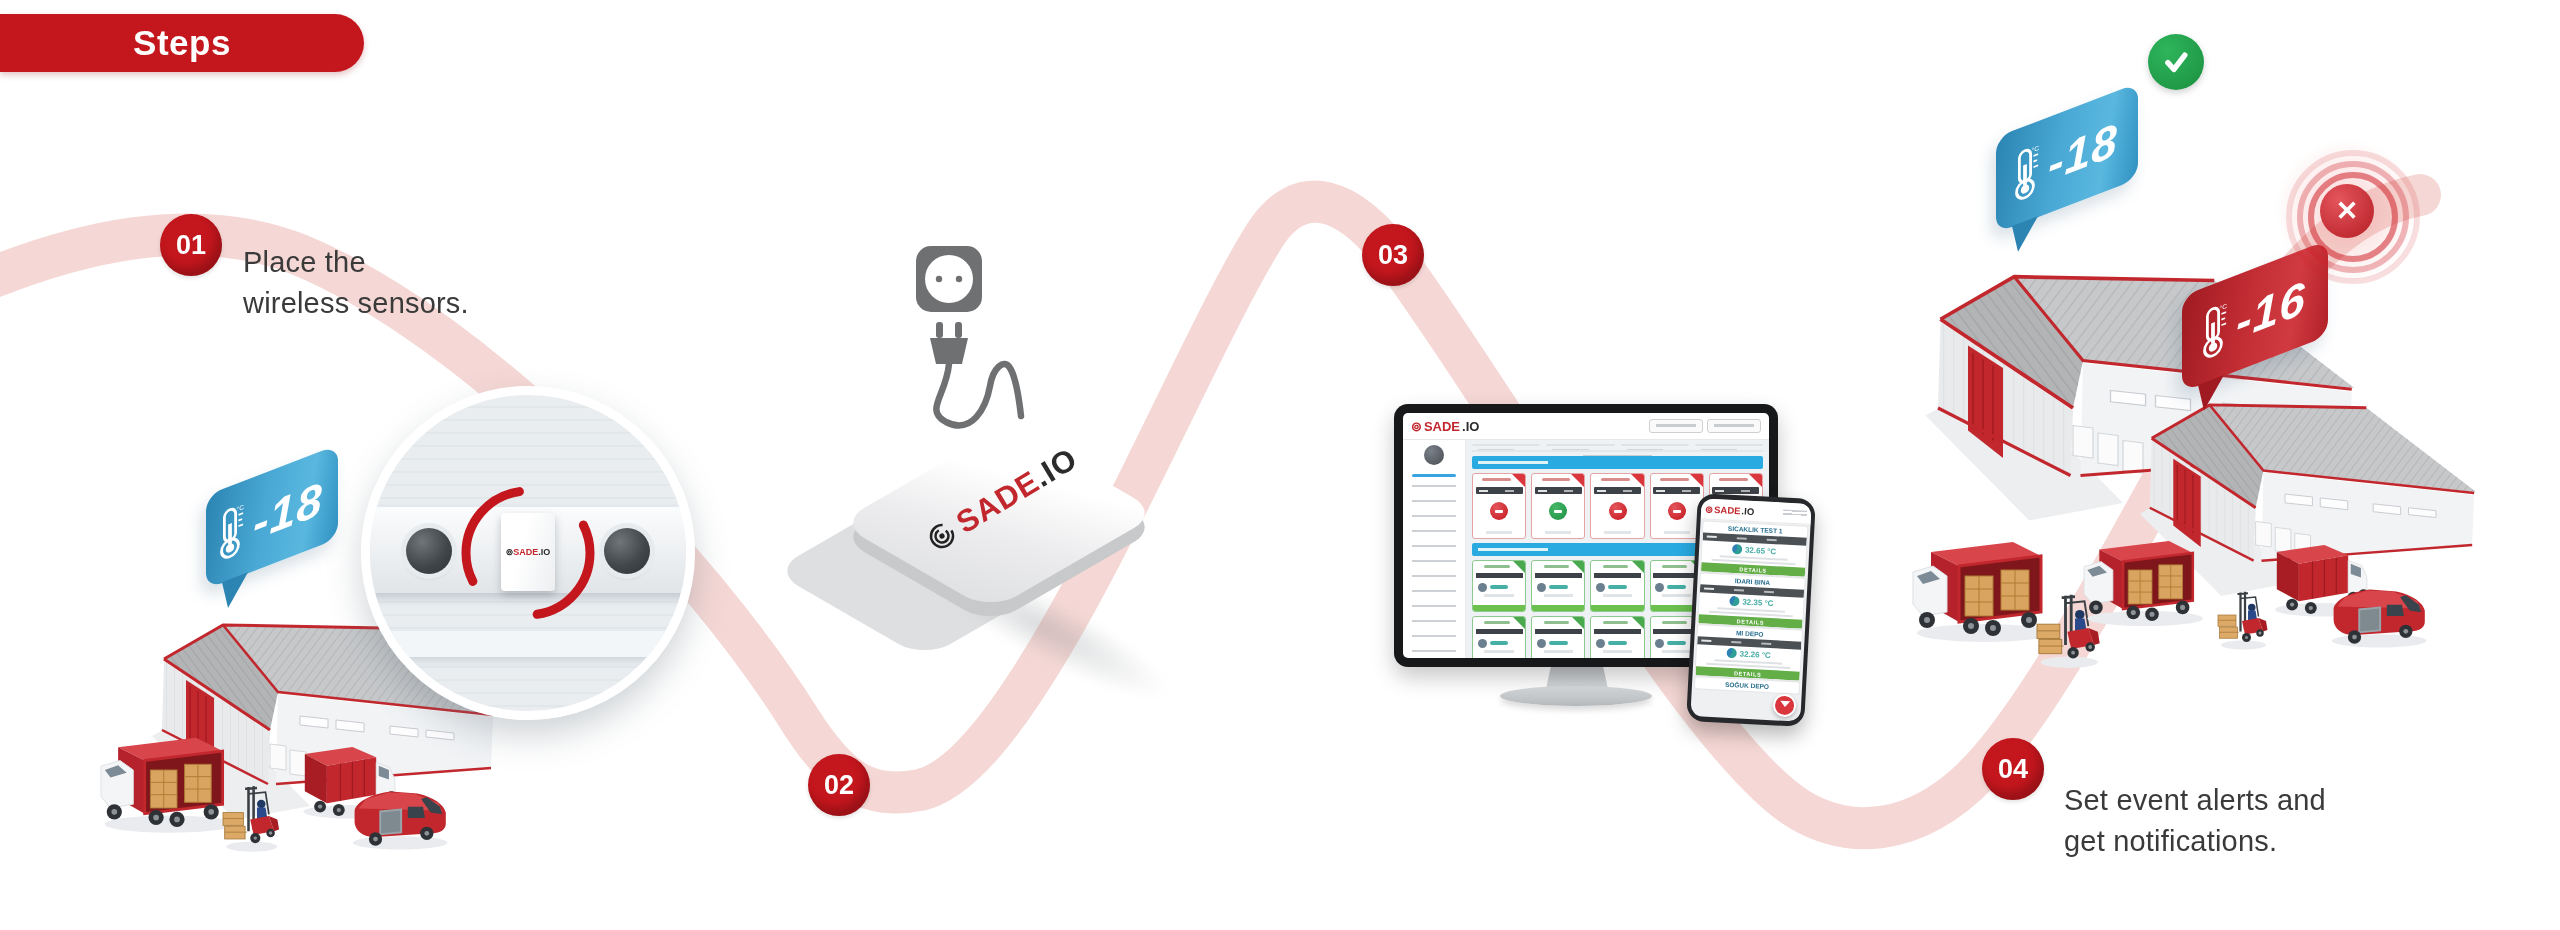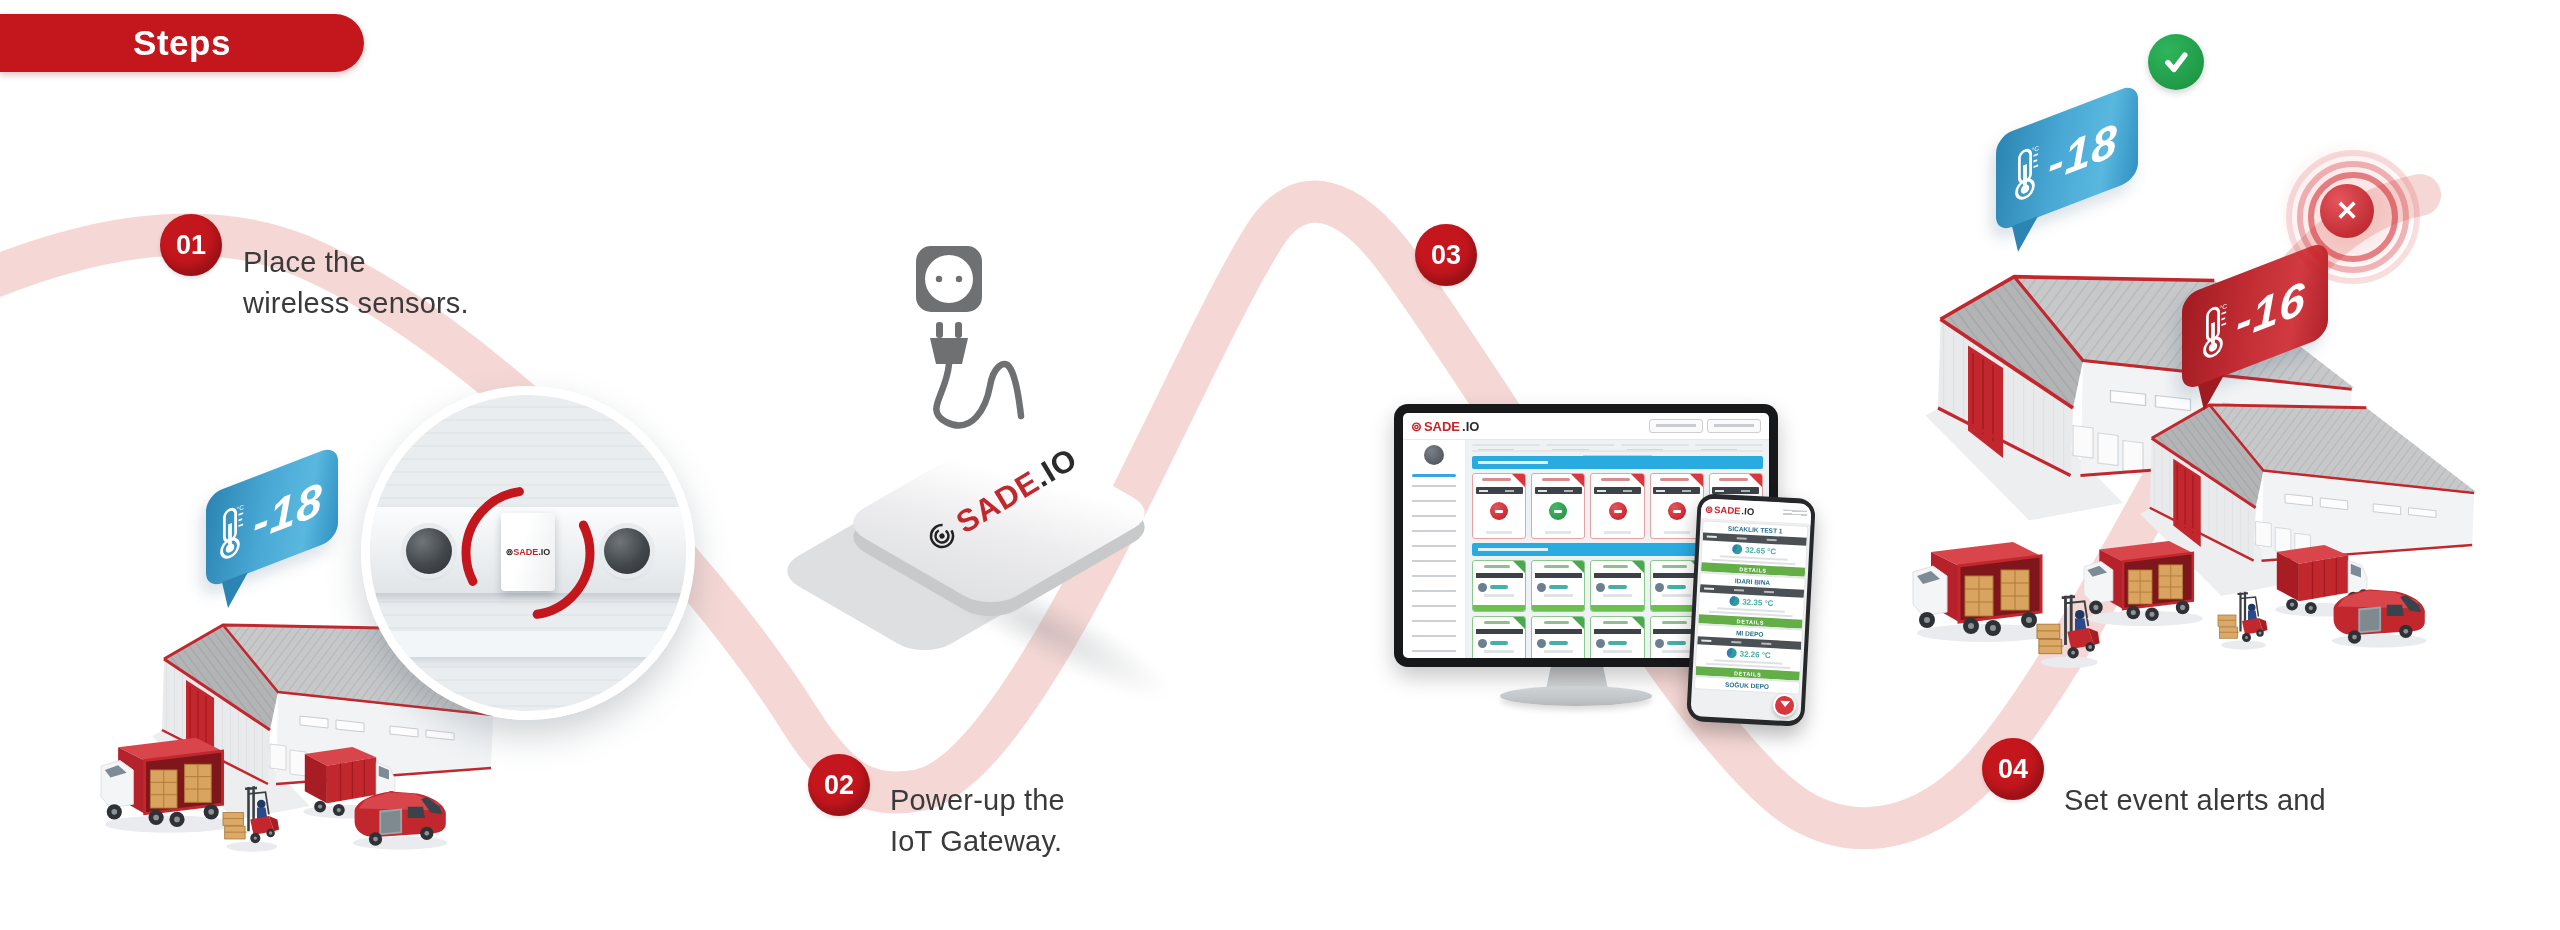--- a/index.html
+++ b/index.html
@@ -316,34 +316,31 @@
     <span>01</span>
     </div>
   <div class="stept" style="left:243px;top:210px">
     <div>Place the</div>
     <div>wireless sensors.</div>
     </div>
 
   <div class="badge" style="left:808px;top:754px">
     <span>02</span>
     </div>
-  <div class="stept" style="left:890px;top:748px">
-    <div>Power-up the</div>
-    <div>IoT Gateway.</div>
-    </div>
-
-  <div class="badge" style="left:1415px;top:224px">
+
+  <div class="badge" style="left:1362px;top:224px">
     <span>03</span>
     </div>
 
   <div class="badge" style="left:1982px;top:738px">
     <span>04</span>
     </div>
   <div class="stept" style="left:2064px;top:748px">
     <div>Set event alerts and</div>
+    <div>get notifications.</div>
     </div>
 
   <svg class="scene" style="left:55px;top:610px" width="520" height="320">
     <use href="#wh" transform="translate(95,8)"></use>
     <use href="#truckCargo" transform="translate(46,122) scale(0.95)"></use>
     <use href="#forklift" transform="translate(168,172) scale(0.85)"></use>
     <use href="#truckBox" transform="translate(243,132) scale(0.85)"></use>
     <use href="#van" transform="translate(292,172) scale(0.95)"></use>
   </svg>
 

